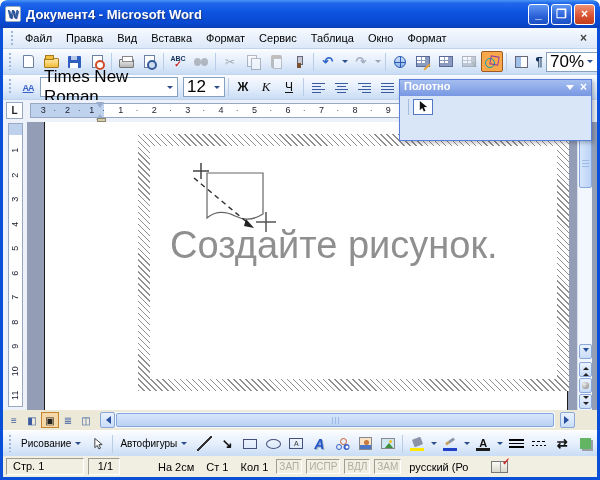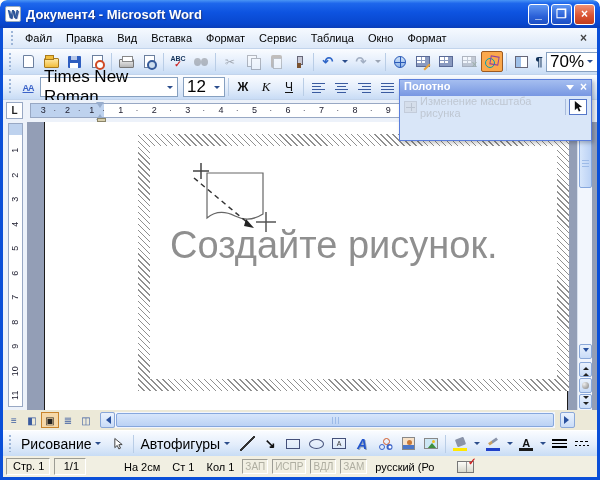--- a/index.html
+++ b/index.html
@@ -126,21 +126,21 @@
 .vb.pressed{background:#F6D8A8;border:1px solid #C8842C;color:#222}
 .harrow{width:15px;height:16px;border:1px solid #89A7D8;border-radius:2px;background:linear-gradient(180deg,#EAF2FD,#C9DCF8);display:flex;align-items:center;justify-content:center;flex:none;margin-left:5px}
 .tri-l{width:0;height:0;border:4px solid transparent;border-right:5px solid #28509E;margin-right:2px}
 .tri-r{width:0;height:0;border:4px solid transparent;border-left:5px solid #28509E;margin-left:2px}
 .htrack{flex:1;height:16px;background:#F2F6FD;position:relative;margin:0 0}
 .hthumb{position:absolute;left:1px;right:1px;top:1px;height:14px;border:1px solid #86A7DD;border-radius:2px;background:linear-gradient(180deg,#D7E6FB,#BBD2F5);display:flex;align-items:center;justify-content:center}
 .gripdots-h{width:7px;height:7px;background:repeating-linear-gradient(90deg,#9DBBE8 0 1px,transparent 1px 3px)}
 .hcorner{width:20px;height:16px;flex:none}
 
 .drawbar{position:absolute;left:3px;top:430px;width:594px;height:26px;background:linear-gradient(180deg,#FAFCFF 0%,#E3EDFB 55%,#C8DCF5 100%);border-top:1px solid #fff;display:flex;align-items:center;padding:0 2px;gap:1px}
-.dbtn{display:flex;align-items:center;padding:0 4px;height:20px;font-size:14px;color:#000;flex:none}
+.dbtn{display:flex;align-items:center;padding:0 4px;height:20px;font-size:10px;color:#000;flex:none}
 .dbtn .dda{margin-left:2px}
 .i-line{width:15px;height:15px;background:linear-gradient(135deg,transparent 0 46%,#333 46% 54%,transparent 54%)}
 .i-arrow::before{content:"↘";font-size:13px;font-weight:bold;color:#111}
 .i-rect{width:14px;height:10px;border:1px solid #44507A}
 .i-oval{width:15px;height:10px;border:1px solid #44507A;border-radius:50%}
 .i-tbox{width:14px;height:11px;border:1px solid #44507A;font-size:7px;color:#333;display:flex;align-items:center;justify-content:center}
 .i-wordart::before{content:"A";font-style:italic;font-weight:bold;font-size:14px;color:#2255CC;text-shadow:1px 1px 0 #9AB}
 .i-diag{width:13px;height:12px;position:relative}
 .i-diag::before{content:"";position:absolute;left:4px;top:0;width:5px;height:5px;border-radius:50%;border:1.5px solid #D05A2A}
 .i-diag::after{content:"";position:absolute;left:0;bottom:0;width:4px;height:4px;border-radius:50%;border:1.5px solid #3A62C8;box-shadow:8px 0 0 -1.5px #fff,7.5px 0 0 0 #3A62C8}
@@ -157,21 +157,21 @@
 .i-lcol::before{content:"";width:10px;height:3px;background:linear-gradient(90deg,#C8A060 0 4px,#8A93A8 4px);transform:rotate(-35deg);margin-bottom:4px;display:block}
 .i-fcol{font-weight:bold;font-size:11px;color:#111}
 .i-fcol::after{background:#1a1a1a}
 .i-lstyle{width:15px;height:9px;background:linear-gradient(#000 0 2px,transparent 2px 4px,#000 4px 5px,transparent 5px 7px,#000 7px 9px)}
 .i-dash{width:15px;height:7px;background:repeating-linear-gradient(90deg,#000 0 3px,transparent 3px 5px);background-size:100% 1px;background-position:0 1px,0 5px;background-repeat:repeat-x,repeat-x;background-image:repeating-linear-gradient(90deg,#000 0 3px,transparent 3px 5px),repeating-linear-gradient(90deg,#000 0 2px,transparent 2px 4px)}
 .i-astyle::before{content:"⇄";font-size:13px;font-weight:bold;color:#111}
 .i-shadow{width:11px;height:11px;background:#63B463;box-shadow:2px 2px 0 #9AA0A8}
 
 .statusbar{position:absolute;left:3px;top:456px;width:594px;height:21px;background:#F1EFE2;display:flex;align-items:center;padding:0 3px;gap:4px;font-size:11px;color:#000}
 .sp{border:1px solid;border-color:#9C9C94 #FFF #FFF #9C9C94;height:17px;line-height:15px;padding:0 6px;white-space:nowrap;overflow:hidden}
-.sp1{width:44px}.sp2{width:72px}.sp3{width:32px;text-align:right}
+.sp1{width:78px}.sp2{width:72px}.sp3{width:32px;text-align:right}
 .sgap{width:26px}
 .spn{border:none;padding:0 4px}
 .tgl{color:#AFAEA1;font-size:10px;padding:0 2px;border:1px solid;border-color:#9C9C94 #FFF #FFF #9C9C94;height:15px;line-height:13px}
 .lang{width:78px;border:none;white-space:nowrap;overflow:hidden}
 .book{position:relative;width:17px;height:12px;background:linear-gradient(#FCFCF8,#D8D8CC);border:1px solid #777;margin-left:4px}
 .book::before{content:"";position:absolute;left:50%;top:0;width:1px;height:100%;background:#999}
 .book::after{content:"✓";position:absolute;right:-3px;top:-6px;color:#C22;font-size:10px;font-weight:bold}
 
 .palette{position:absolute;left:399px;top:79px;width:193px;height:62px;background:#D9E6F8;border:1px solid #5A7EDC;box-shadow:2px 2px 4px rgba(0,0,0,.25);z-index:50}
 .pal-title{height:16px;background:linear-gradient(180deg,#A5BEF0,#7897E2);display:flex;align-items:flex-start;color:#fff;font-weight:bold;padding:0 4px}
@@ -527,24 +527,20 @@
 
   <div class="palette">
     <div class="pal-title">
       <span>Полотно</span>
       <span class="pal-tbtns">
         <span class="pal-dd"></span>
         <span class="pal-x">×</span>
       </span>
     </div>
     <div class="pal-row">
-      <span class="pal-btn dis">
-          <span class="pali"></span>
-          <span>Изменение масштаба рисунка</span>
-        </span>
       <span class="pal-sep"></span>
       <span class="pal-sel">
         <svg width="11" height="13" viewBox="0 0 12 14">
             <path d="M2,1 L2,11 L4.6,8.6 L6.4,12.4 L8.2,11.5 L6.4,7.8 L10,7.6 Z" fill="#111"></path>
           </svg>
       </span>
     </div>
   </div>
 
   <div class="bord b-l"></div>

